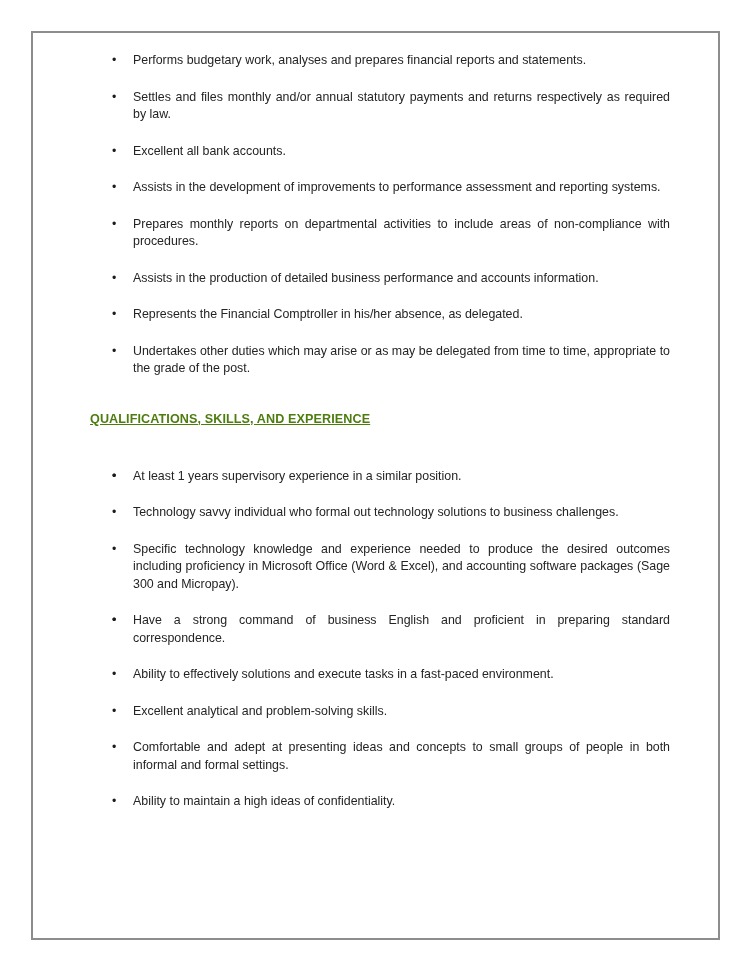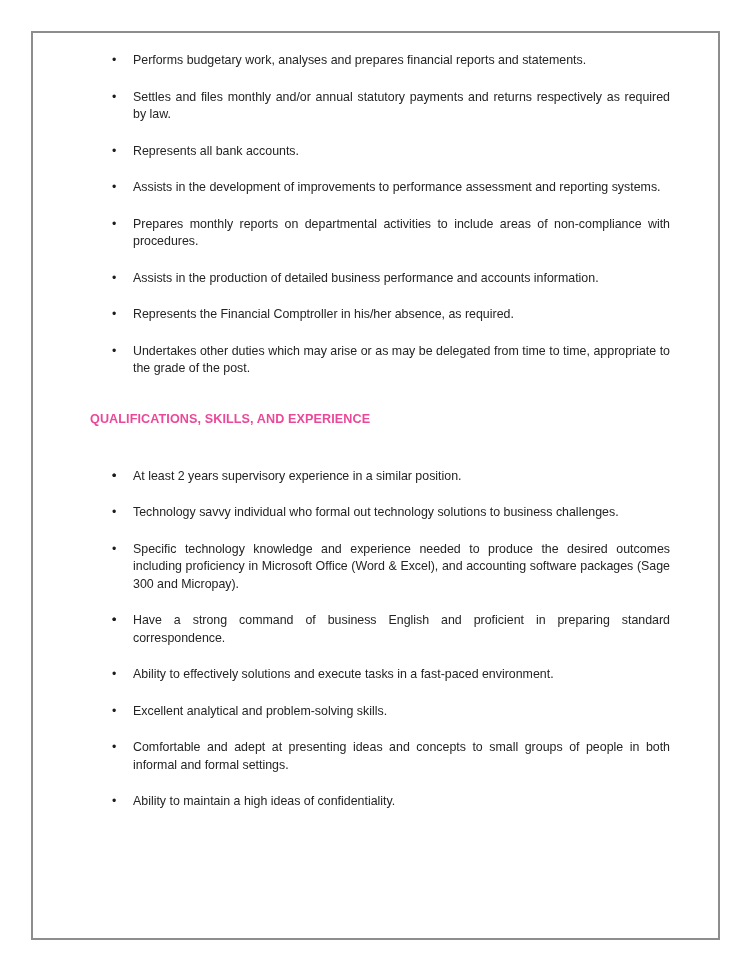--- a/index.html
+++ b/index.html
@@ -62,21 +62,22 @@
     top: 0;
     font-size: 12.4px;
     line-height: 17.5px;
     color: #1c1c1c;
   }
 
   .section-heading {
     font-size: 12.6px;
     line-height: 17px;
     font-weight: bold;
-    color: #ec4899;
+    color: #4d7c0f;
+    text-decoration: underline;
     letter-spacing: 0.1px;
     margin: 0;
   }
 
   .gap-after-list { height: 33px; }
   .gap-after-heading { height: 21px; }
 </style>
 </head>
 <body>
 
@@ -87,57 +88,57 @@
       <li class="bullet-item single">
         <span class="bullet-marker">•</span>
         <span>Performs budgetary work, analyses and prepares financial reports and statements.</span>
       </li>
       <li class="bullet-item">
         <span class="bullet-marker">•</span>
         <span>Settles and files monthly and/or annual statutory payments and returns respectively as required by law.</span>
       </li>
       <li class="bullet-item single">
         <span class="bullet-marker">•</span>
-        <span>Represents all bank accounts.</span>
+        <span>Excellent all bank accounts.</span>
       </li>
       <li class="bullet-item">
         <span class="bullet-marker">•</span>
         <span>Assists in the development of improvements to performance assessment and reporting systems.</span>
       </li>
       <li class="bullet-item">
         <span class="bullet-marker">•</span>
         <span>Prepares monthly reports on departmental activities to include areas of non-compliance with procedures.</span>
       </li>
       <li class="bullet-item single">
         <span class="bullet-marker">•</span>
         <span>Assists in the production of detailed business performance and accounts information.</span>
       </li>
       <li class="bullet-item single">
         <span class="bullet-marker">•</span>
-        <span>Represents the Financial Comptroller in his/her absence, as required.</span>
+        <span>Represents the Financial Comptroller in his/her absence, as delegated.</span>
       </li>
       <li class="bullet-item">
         <span class="bullet-marker">•</span>
         <span>Undertakes other duties which may arise or as may be delegated from time to time, appropriate to the grade of the post.</span>
       </li>
     </ul>
 
     <div class="gap-after-list"></div>
 
     <h2 class="section-heading">QUALIFICATIONS, SKILLS, AND EXPERIENCE</h2>
 
     <div class="gap-after-heading"></div>
 
     <ul class="bullet-list">
       <li class="bullet-item single">
         <span class="bullet-marker">•</span>
       </li>
       <li class="bullet-item single">
         <span class="bullet-marker">•</span>
-        <span>At least 2 years supervisory experience in a similar position.</span>
+        <span>At least 1 years supervisory experience in a similar position.</span>
       </li>
       <li class="bullet-item single">
         <span class="bullet-marker">•</span>
         <span>Technology savvy individual who formal out technology solutions to business challenges.</span>
       </li>
       <li class="bullet-item">
         <span class="bullet-marker">•</span>
         <span>Specific technology knowledge and experience needed to produce the desired outcomes including proficiency in Microsoft Office (Word &amp; Excel), and accounting software packages (Sage 300 and Micropay).</span>
       </li>
       <li class="bullet-item single">

